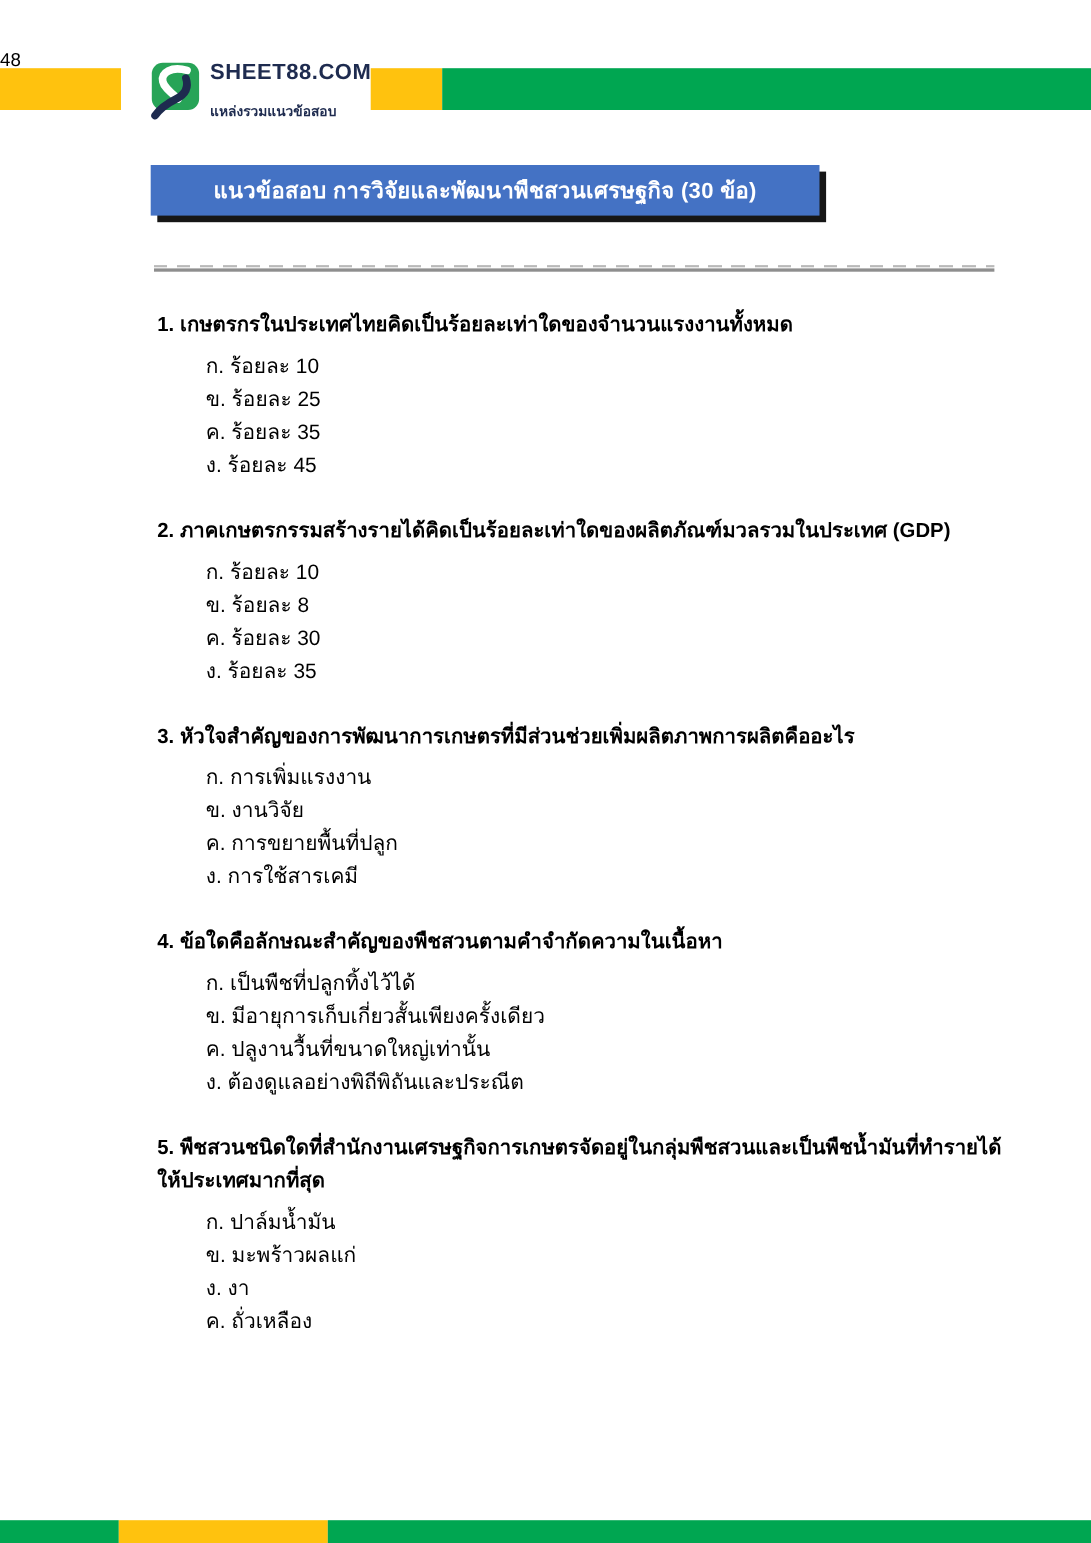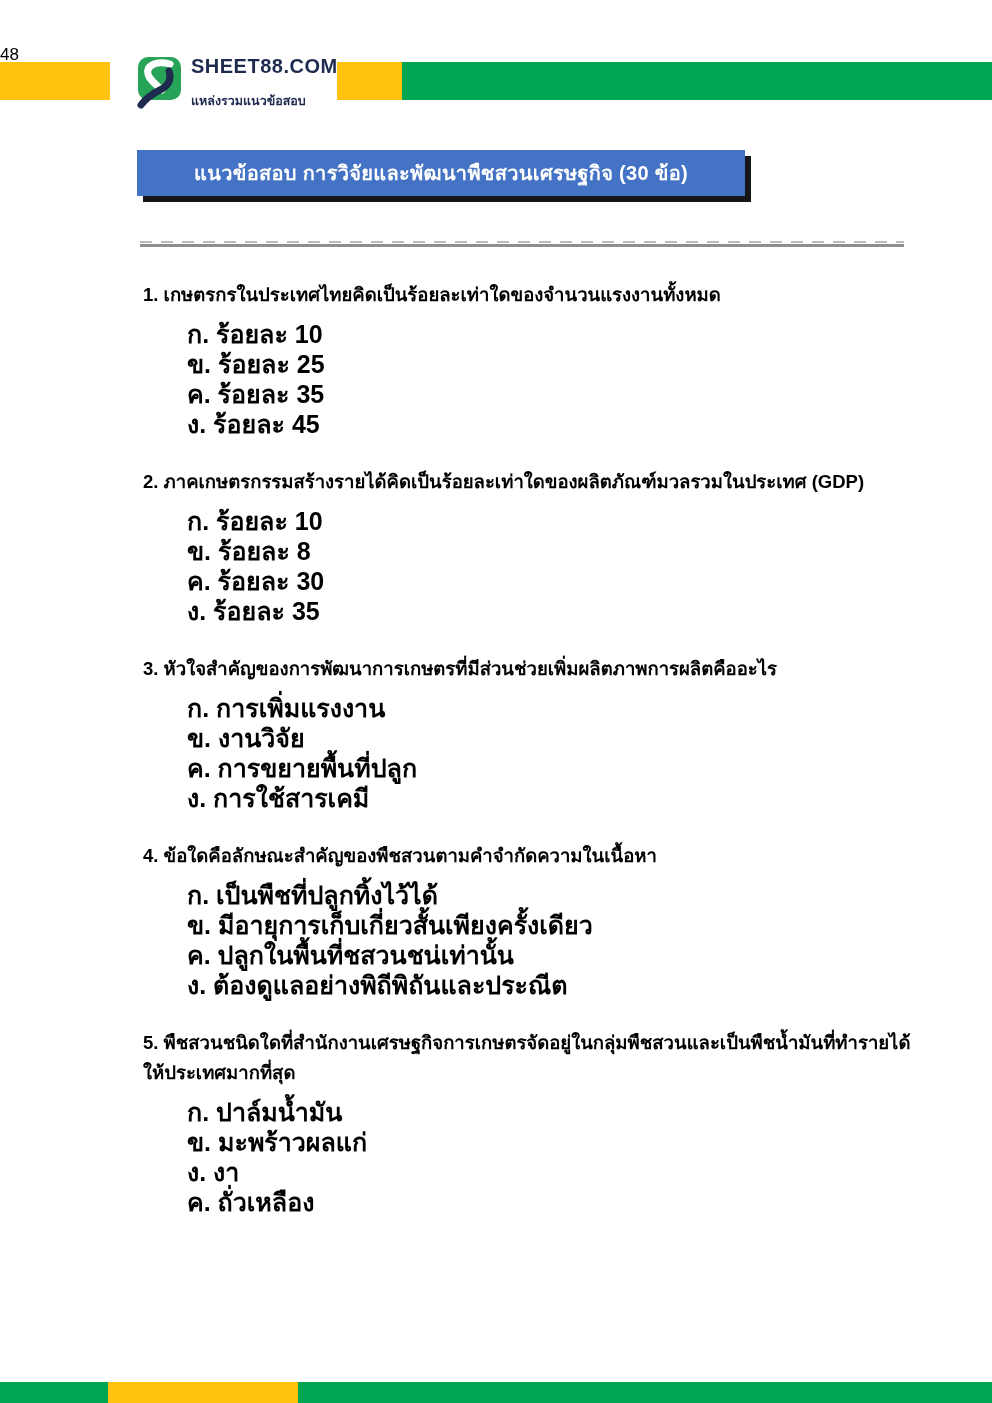--- a/index.html
+++ b/index.html
@@ -105,24 +105,23 @@
   .q-label {
     font-weight: bold;
     font-size: 18.5px;
     line-height: 30px;
   }
   .options {
     margin-top: 9px;
     padding-left: 44px;
   }
   .option {
-    font-size: 25px;
+    font-size: 19px;
     height: 30px;
     line-height: 30px;
-    font-weight: bold;
   }
 
   
   .footer-bar { position: absolute; top: 1382px; height: 21px; }
   .footer-green-left  { left: 0;     width: 108px; background: #00A651; }
   .footer-yellow      { left: 108px; width: 190px; background: #FFC20E; }
   .footer-green-right { left: 298px; width: 694px; background: #00A651; }
 </style>
 </head>
 <body>
@@ -186,21 +185,21 @@
       <div class="option">ค. การขยายพื้นที่ปลูก</div>
       <div class="option">ง. การใช้สารเคมี</div>
     </div>
   </div>
 
   <div class="question">
     <div class="q-label">4. ข้อใดคือลักษณะสำคัญของพืชสวนตามคำจำกัดความในเนื้อหา</div>
     <div class="options">
       <div class="option">ก. เป็นพืชที่ปลูกทิ้งไว้ได้</div>
       <div class="option">ข. มีอายุการเก็บเกี่ยวสั้นเพียงครั้งเดียว</div>
-      <div class="option">ค. ปลูกในพื้นที่ชสวนชน่เท่านั้น</div>
+      <div class="option">ค. ปลูงานวื้นที่ขนาดใหญ่เท่านั้น</div>
       <div class="option">ง. ต้องดูแลอย่างพิถีพิถันและประณีต</div>
     </div>
   </div>
 
   <div class="question">
     <div class="q-label">5. พืชสวนชนิดใดที่สำนักงานเศรษฐกิจการเกษตรจัดอยู่ในกลุ่มพืชสวนและเป็นพืชน้ำมันที่ทำรายได้ให้ประเทศมากที่สุด</div>
     <div class="options">
       <div class="option">ก. ปาล์มน้ำมัน</div>
       <div class="option">ข. มะพร้าวผลแก่</div>
       <div class="option">ง. งา</div>

